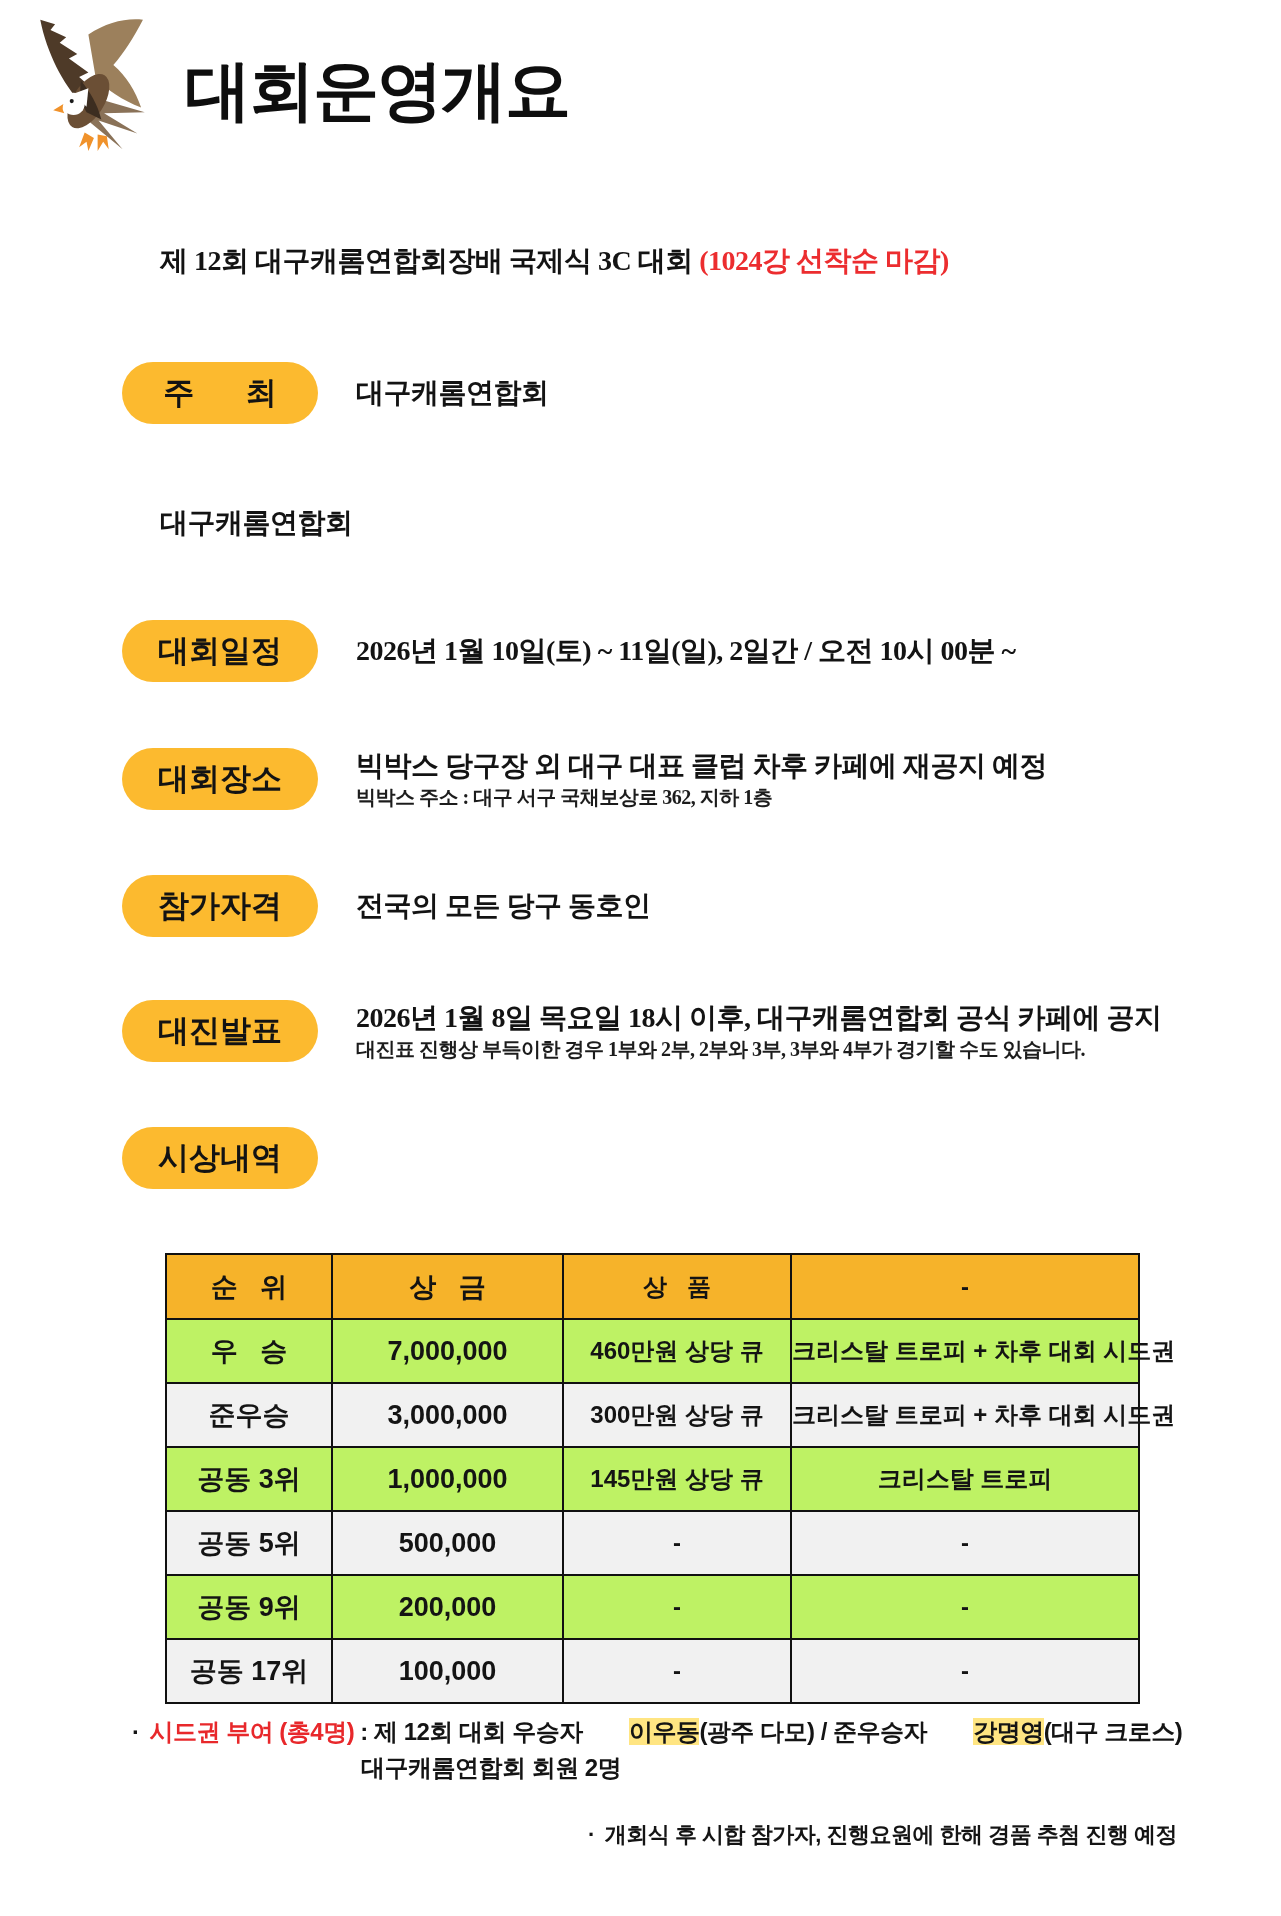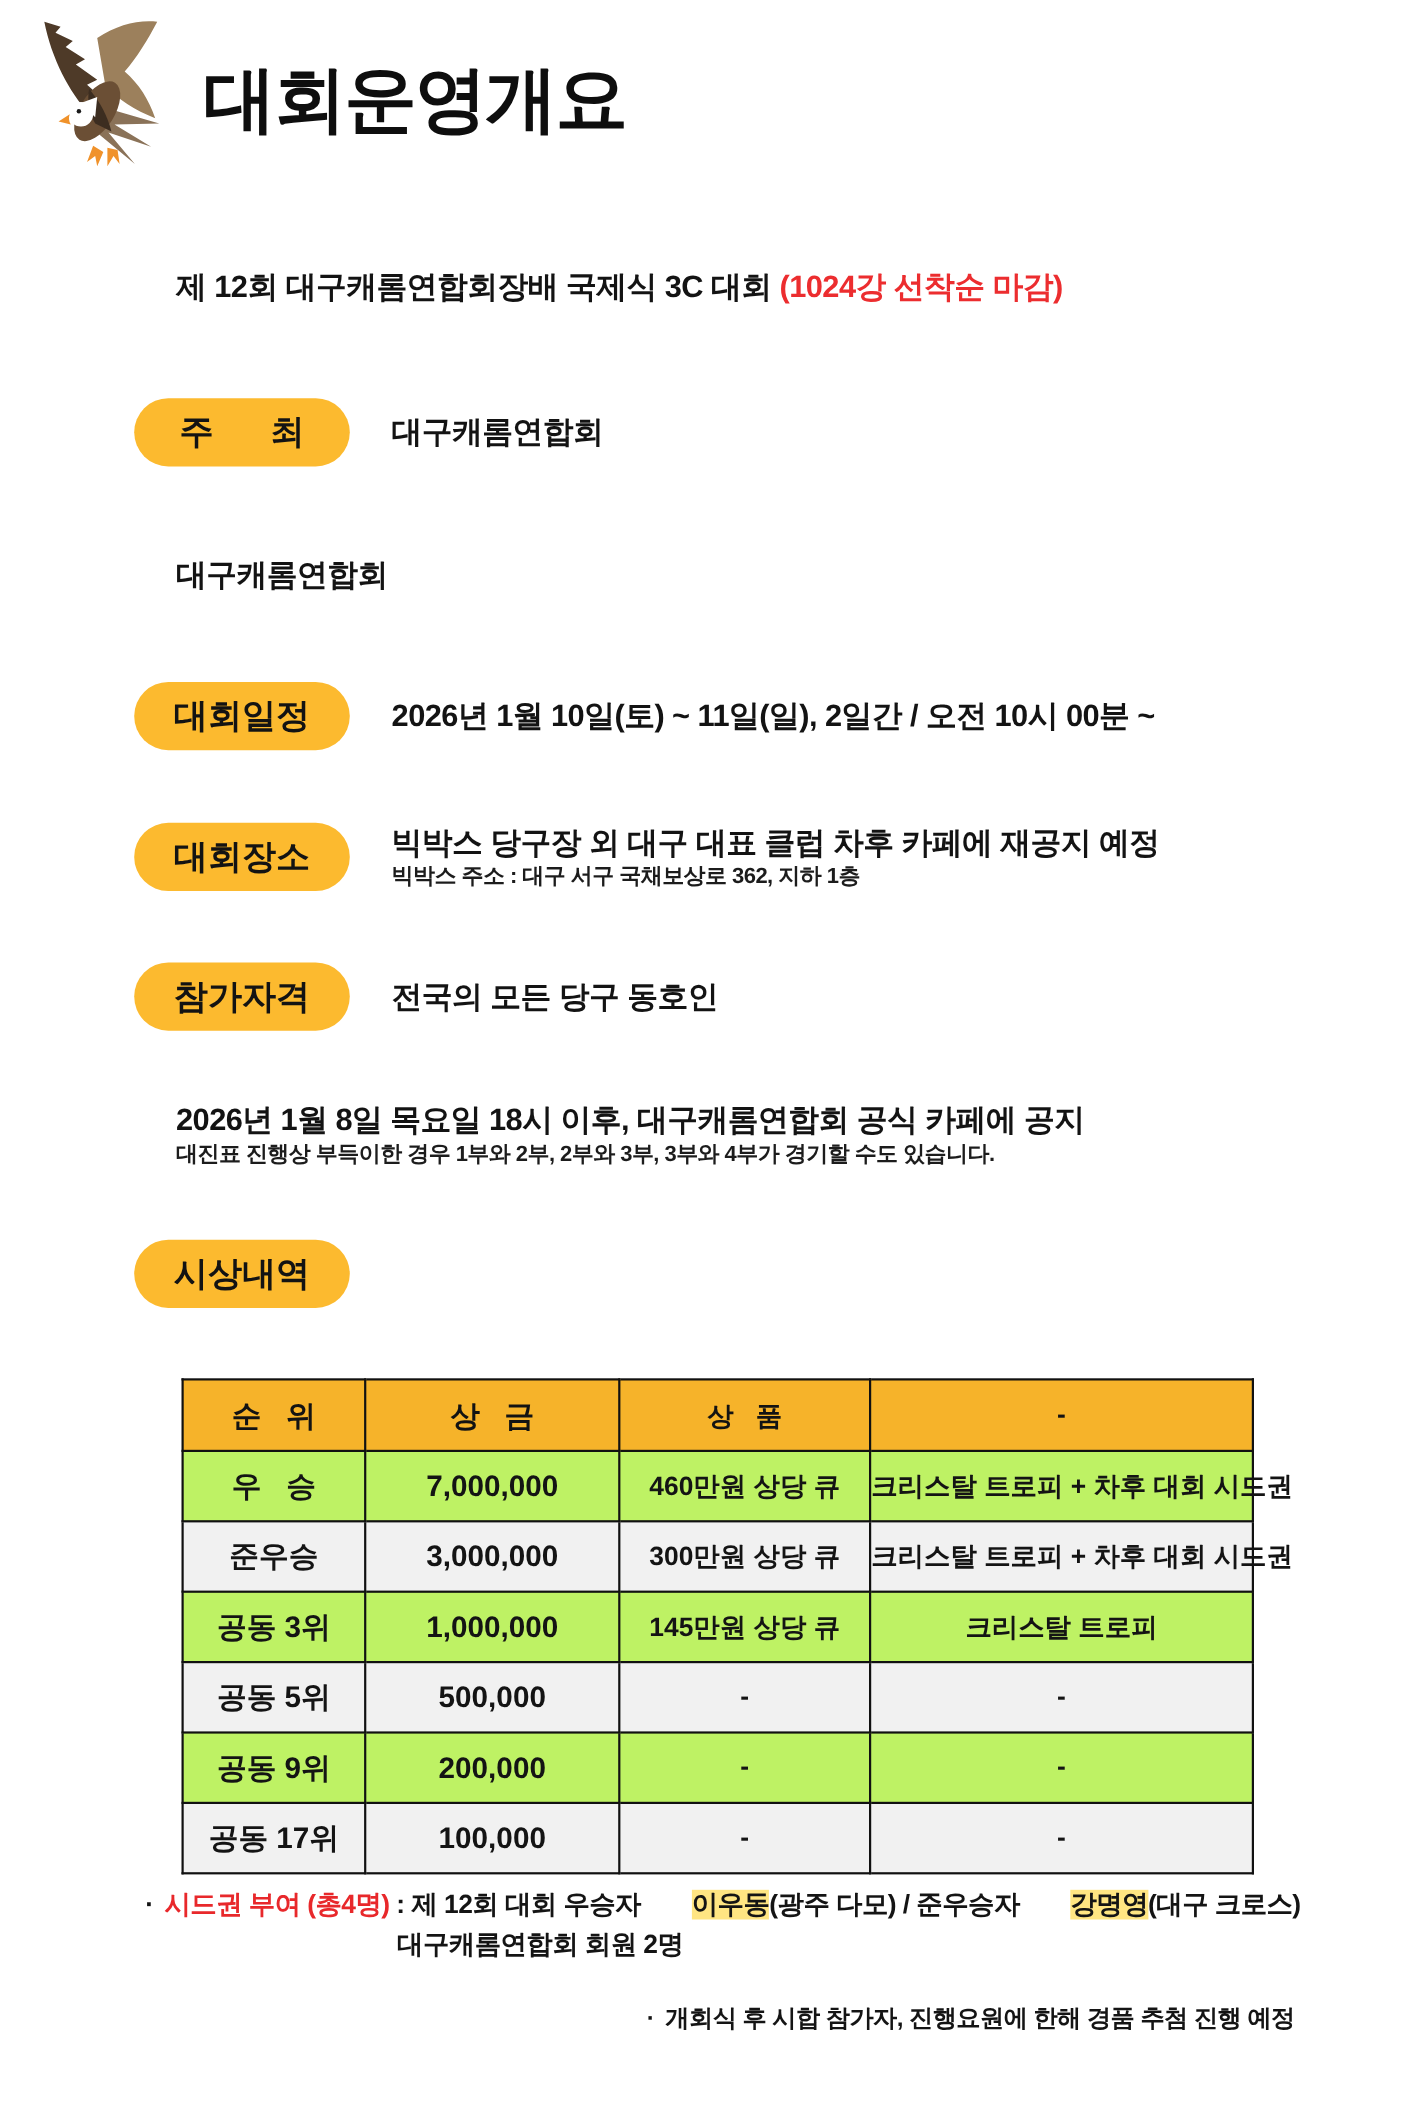--- a/index.html
+++ b/index.html
@@ -8,21 +8,21 @@
   .page { position:relative; width:1281px; height:1916px; margin:0 auto; background:#ffffff; overflow:hidden; }
 
   
   .logo { position:absolute; left:32px; top:16px; width:122px; height:148px; }
   .page-title { position:absolute; left:185px; top:46px; font-size:66px; font-weight:900; letter-spacing:-2px; color:#0e0e0e; }
 
   
   .info-row { position:absolute; left:122px; display:flex; align-items:center; height:62px; }
   .pill { width:196px; height:62px; background:#fcba2f; border-radius:31px; display:flex; align-items:center; justify-content:center; flex:0 0 auto; }
   .pill span { font-size:31px; font-weight:900; color:#131313; white-space:pre; letter-spacing:0px; }
-  .row-body { margin-left:38px; display:flex; flex-direction:column; justify-content:flex-end; white-space:nowrap; }
+  .row-body { margin-left:38px; display:flex; flex-direction:column; justify-content:flex-end; white-space:nowrap;font-family:Liberation Serif, serif; }
   .row-main { font-size:28px; font-weight:800; letter-spacing:-0.5px; line-height:34px; color:#131313; }
   .row-main .red { color:#ec2d2f; }
   .row-sub { font-size:20px; font-weight:700; letter-spacing:-0.5px; line-height:24px; color:#1c1c1c; margin-top:2px; }
   .row-sub:empty, .row-main .red:empty { display:none; }
 
   
   .prize-table { position:absolute; left:165px; top:1253px; width:953px; border-collapse:collapse; table-layout:fixed; }
   .prize-table th, .prize-table td { border:2.5px solid #111; text-align:center; vertical-align:middle; white-space:pre; }
   .prize-table th { background:#f6b32a; height:65px; font-size:29px; font-weight:900; color:#131313; }
   .prize-table td { height:64px; background:#bef264; }
@@ -110,20 +110,23 @@
     <div class="pill">
         <span>참가자격</span>
       </div>
     <div class="row-body">
       <div class="row-main"><span>전국의 모든 당구 동호인</span></div>
 
     </div>
   </div>
 
   <div class="info-row" style="top:1000px">
+    <div class="pill">
+        <span>대진발표</span>
+      </div>
     <div class="row-body">
       <div class="row-main"><span>2026년 1월 8일 목요일 18시 이후, 대구캐롬연합회 공식 카페에 공지</span></div>
       <div class="row-sub">대진표 진행상 부득이한 경우 1부와 2부, 2부와 3부, 3부와 4부가 경기할 수도 있습니다.</div>
     </div>
   </div>
 
   <div class="info-row" style="top:1127px">
     <div class="pill">
         <span>시상내역</span>
       </div>

